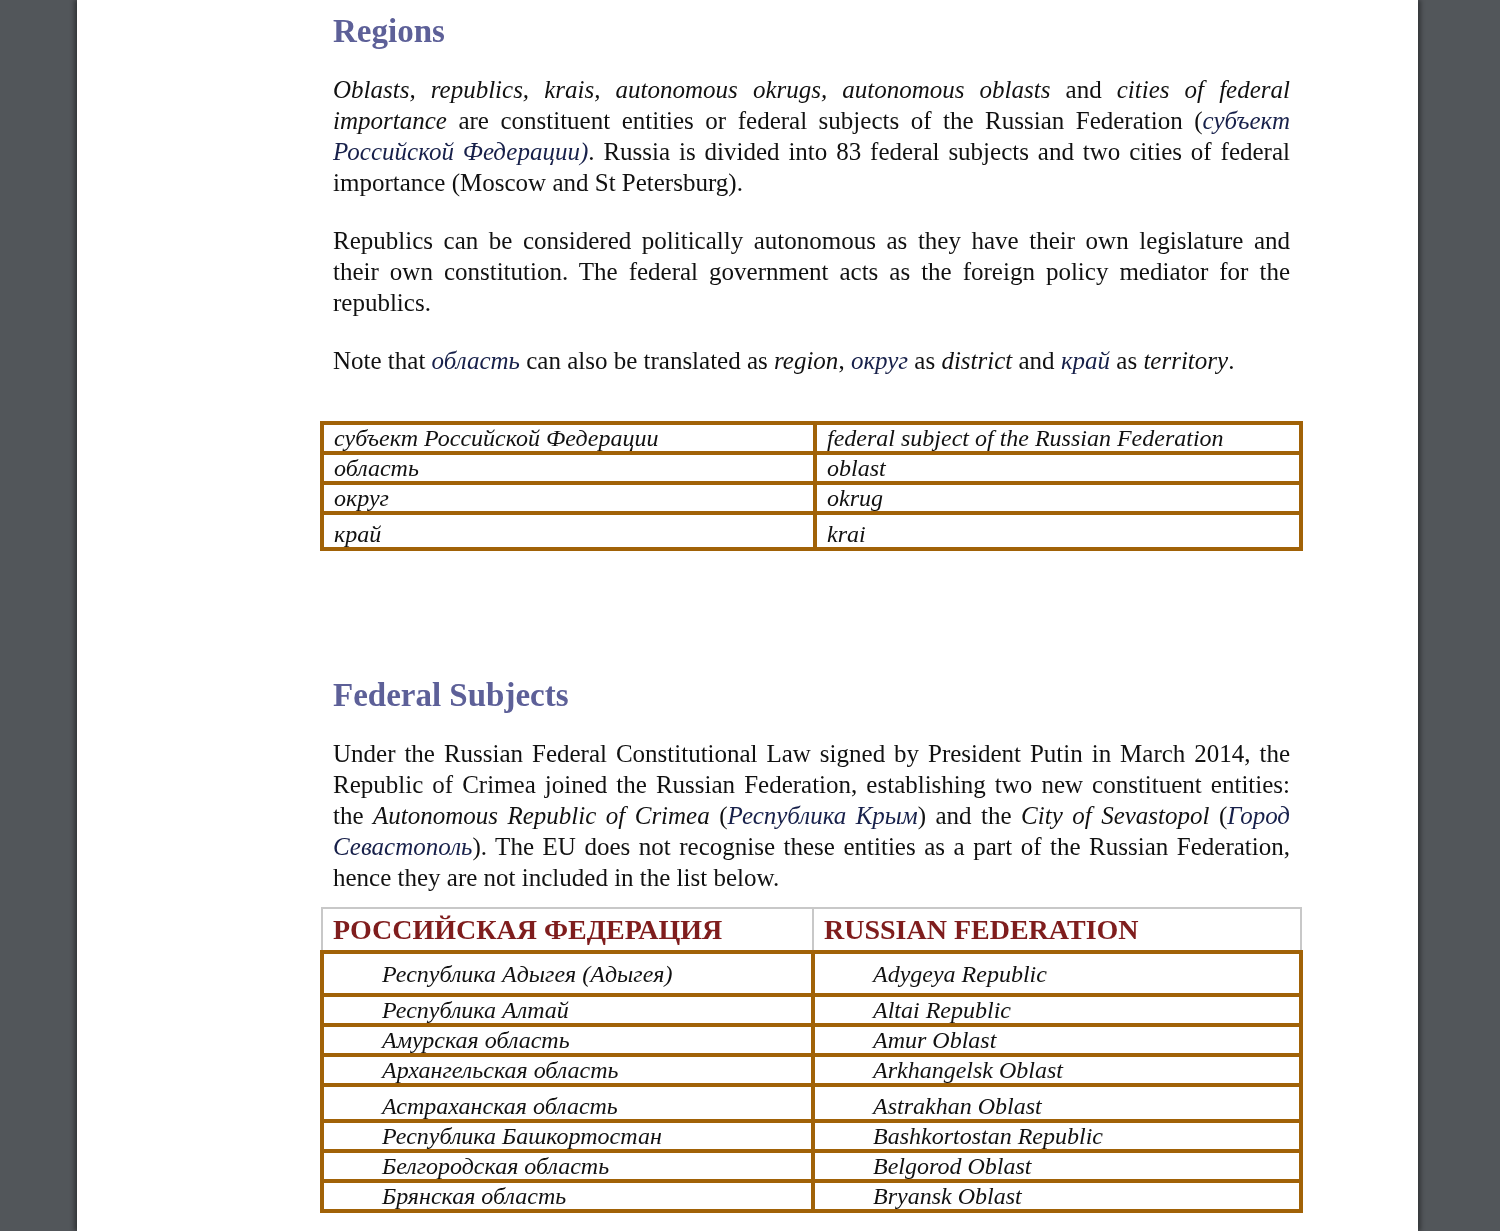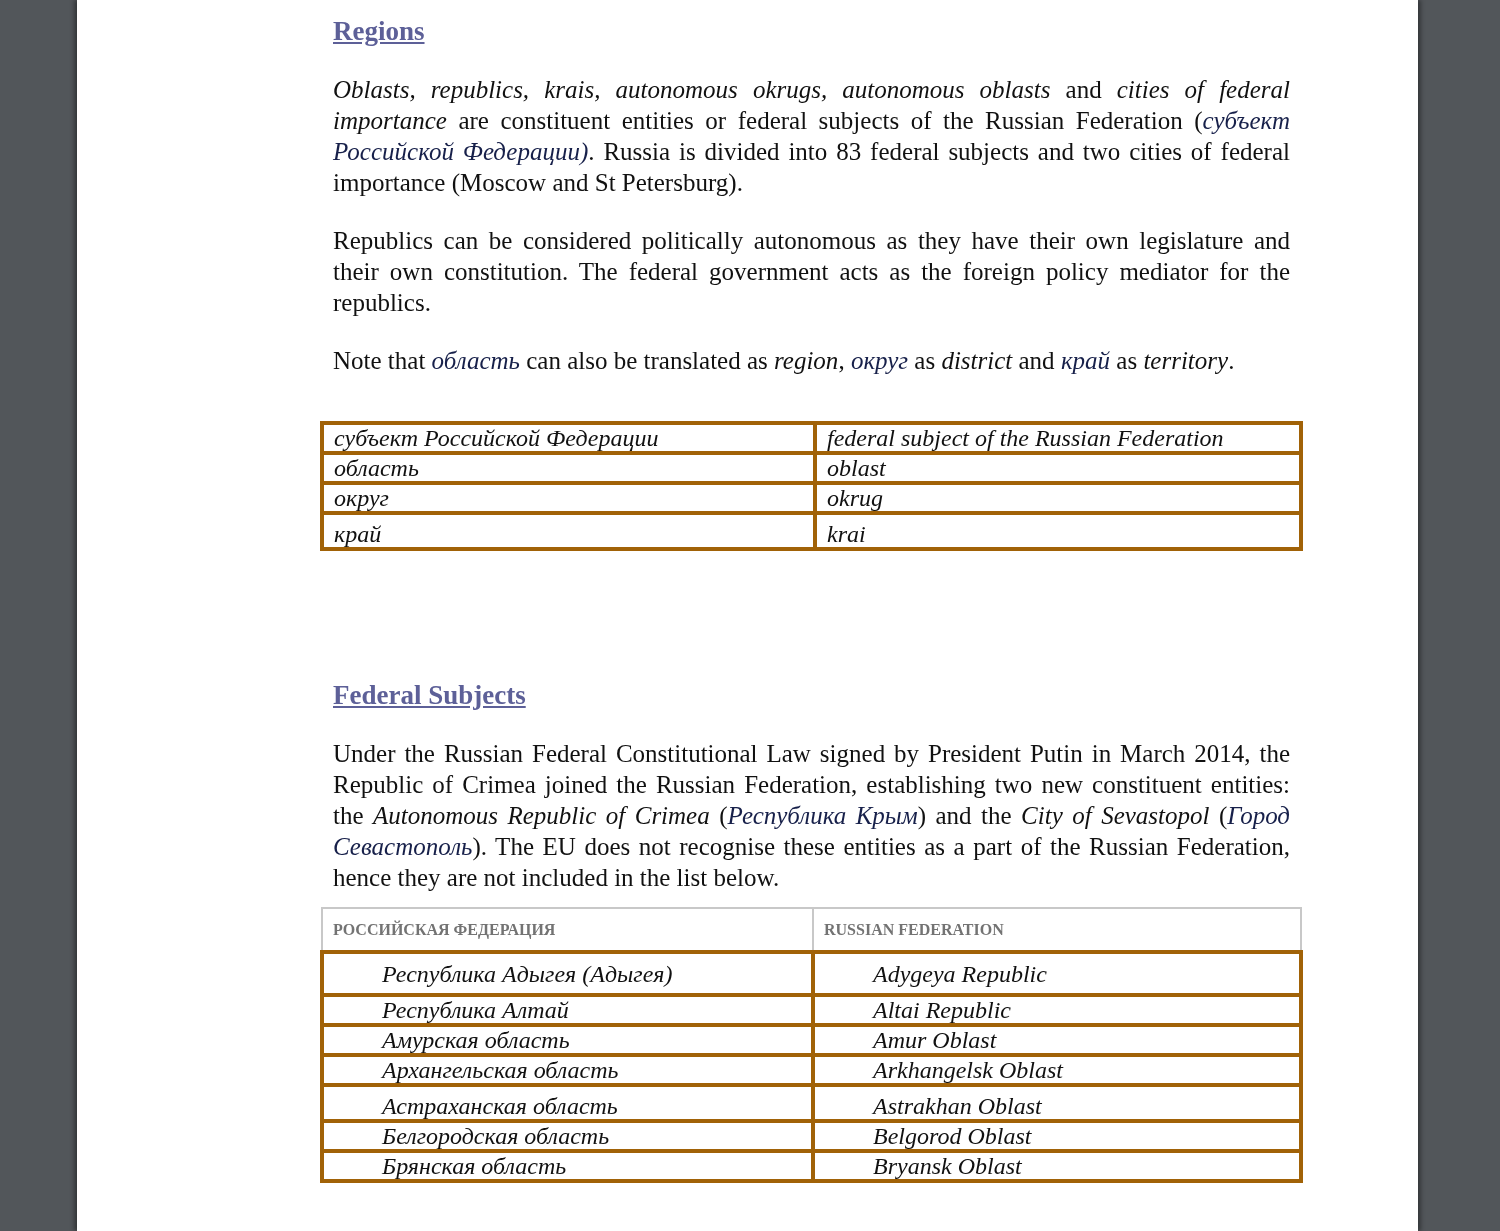--- a/index.html
+++ b/index.html
@@ -10,42 +10,42 @@
       position: relative;
     }
     .page {
       position: absolute; left: 77px; top: 0; width: 1341px; height: 1231px;
       background: #ffffff;
       box-shadow: -3px 0 4px rgba(0,0,0,0.35), 3px 0 4px rgba(0,0,0,0.35);
     }
     .content { position: absolute; left: 256px; width: 957px; top: 0; }
     h2 {
       font-family: "Liberation Serif", serif;
-      font-weight: bold; color: #5d6098; font-size: 27px;
-      margin: 0; line-height: 32px; position: absolute; left: 0; text-decoration: underline;
+      font-weight: bold; color: #5d6098; font-size: 33px;
+      margin: 0; line-height: 32px; position: absolute; left: 0;
     }
     p {
       margin: 0; font-size: 25px; line-height: 31px; color: #111;
       text-align: justify; position: absolute; left: 0; width: 957px;
     }
     .ru { font-style: italic; color: #17204a; }
     .it { font-style: italic; }
     table {
       position: absolute; left: -13px; border-collapse: collapse;
       width: 983px; font-size: 24px; table-layout: fixed;
     }
     td {
       border: 4px solid #a16207; padding: 0 10px; vertical-align: bottom;
       font-style: italic; color: #111; line-height: 26px;
     }
     td.c1 { width: 469px; }
     .t2 td { padding-left: 58px; }
     .t2 th {
       border: 2px solid #c8c8c8; text-align: left; padding: 0 10px;
-      font-weight: bold; font-size: 16px; height: 41px; color: #737373;
+      font-weight: bold; font-size: 28px; height: 41px; color: #7f1d1d;
     }
   </style>
 </head>
 <body>
 
 <div class="page">
   <div class="content">
 
     <h2 style="top:15px">Regions</h2>
 
@@ -100,20 +100,24 @@
           </tr>
       <tr style="height:30px">
             <td>Архангельская область</td>
             <td>Arkhangelsk Oblast</td>
           </tr>
       <tr style="height:36px">
             <td>Астраханская область</td>
             <td>Astrakhan Oblast</td>
           </tr>
       <tr style="height:30px">
+            <td>Республика Башкортостан</td>
+            <td>Bashkortostan Republic</td>
+          </tr>
+      <tr style="height:30px">
             <td>Белгородская область</td>
             <td>Belgorod Oblast</td>
           </tr>
       <tr style="height:30px">
             <td>Брянская область</td>
             <td>Bryansk Oblast</td>
           </tr>
     </tbody>
       </table>
 

